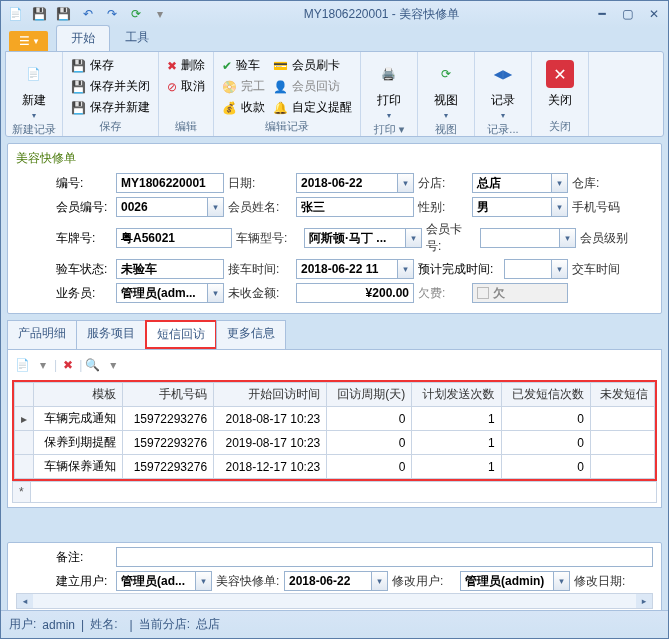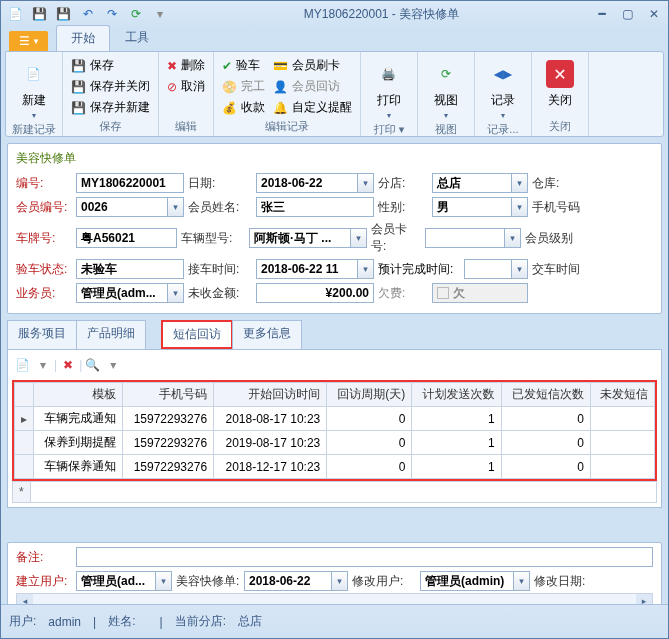--- a/index.html
+++ b/index.html
@@ -18,42 +18,42 @@
 .rgroup { border-right: 1px solid #c8d8ec; display: flex; flex-direction: column; padding: 4px 6px 0; }
 .rgroup .body { flex: 1; display: flex; align-items: flex-start; gap: 4px; }
 .rgroup .label { text-align: center; color: #5a7490; padding: 2px 0; font-size: 11px; }
 .bigbtn { display: flex; flex-direction: column; align-items: center; width: 44px; gap: 2px; padding-top: 2px; }
 .bigbtn .ico { width: 32px; height: 32px; display: flex; align-items: center; justify-content: center; }
 .smallbtn { display: flex; align-items: center; gap: 4px; padding: 1px 2px; white-space: nowrap; }
 .vstack { display: flex; flex-direction: column; gap: 2px; }
 .form-panel { background: #fff; border: 1px solid #a8c0de; margin: 6px; padding: 6px 8px; border-radius: 2px; }
 .form-title { color: #4d7c0f; margin-bottom: 6px; }
 .form-row { display: flex; align-items: center; margin-bottom: 4px; gap: 4px; }
-.lbl { width: 56px; color: #b91c1c; }
+.lbl { width: 56px; color: #000000; margin-left: 40px; }
 .lbl2 { width: 64px; color: #333; }
 .inp { height: 20px; border: 1px solid #9ab3d0; background: #fff; padding: 0 4px; display: flex; align-items: center; font-weight: bold; }
 .inp.ro { background: #f0f0f0; color: #888; }
 .combo { display: flex; }
 .combo .inp { flex: 1; }
 .combo .arr { width: 16px; border: 1px solid #9ab3d0; border-left: none; background: linear-gradient(#fefefe,#e0e8f2); display: flex; align-items: center; justify-content: center; color: #4a6a94; font-size: 9px; }
 .tabs2 { display: flex; margin: 0 6px; }
 .tabs2 .t2 { padding: 4px 10px; border: 1px solid #a8c0de; border-bottom: none; background: #eef4fb; color: #3a5a85; margin-right: -1px; }
 .tabs2 .t2.active { background: #fff; }
-.tabs2 .t2.hl { border: 2px solid #e33; margin-left: 16px; }
+.tabs2 .t2.hl { border: 2px solid #e33; }
 .gridwrap { background: #fff; border: 1px solid #a8c0de; margin: 0 6px; padding: 4px; }
 .gridtb { display: flex; gap: 2px; align-items: center; padding: 2px; }
 .gridtb .gb { width: 18px; height: 18px; display: flex; align-items: center; justify-content: center; border: 1px solid transparent; }
 .grid { border: 2px solid #e33; margin-top: 4px; }
 table { border-collapse: collapse; width: 100%; }
 th, td { border: 1px solid #c8d4e4; padding: 3px 6px; background: #fff; font-weight: normal; text-align: right; }
 th { background: #f0f4fa; color: #333; }
 td.num { text-align: right; }
 .rowhead { width: 14px; background: #f0f4fa; text-align: center; color: #555; }
 .bottom { position: absolute; left: 6px; right: 6px; }
-.statusbar { position: absolute; bottom: 0; left: 0; right: 0; height: 34px; background: linear-gradient(#d7e5f6,#cfe2f3); border-top: 1px solid #a8c0de; display: flex; align-items: center; padding: 0 8px; color: #3a5a85; gap: 12px; }
+.statusbar { position: absolute; bottom: 0; left: 0; right: 0; height: 28px; background: linear-gradient(#d7e5f6,#cfe2f3); border-top: 1px solid #a8c0de; display: flex; align-items: center; padding: 0 8px; color: #3a5a85; gap: 6px; }
 .scroll { height: 16px; background: #eef4fb; border: 1px solid #c8d4e4; margin: 2px 0; position: relative; }
 .scroll .lbtn, .scroll .rbtn { position: absolute; width: 16px; top: 0; bottom: 0; background: #dce8f6; display: flex; align-items: center; justify-content: center; font-size: 9px; color: #4a6a94; }
 .scroll .lbtn { left: 0; } .scroll .rbtn { right: 0; }
 .green { color: #2a9d3f; }
 .red { color: #d9333f; }
 .orange { color: #e08e0b; }
 .blue { color: #2a6ac0; }
 .gray { color: #888; }
 </style>
 </head>
@@ -238,21 +238,21 @@
     <div class="lbl2" style="width:50px">性别:</div>
     <div class="combo" style="width:96px">
         <div class="inp">男</div>
         <div class="arr">▾</div>
       </div>
     <div class="lbl2" style="width:50px">手机号码</div>
   </div>
 
   <div class="form-row">
     <div class="lbl">车牌号:</div>
-    <div class="inp" style="width:101px">粤A56021</div>
+    <div class="inp" style="width:116px">粤A56021</div>
     <div class="lbl2">车辆型号:</div>
     <div class="combo" style="width:118px">
         <div class="inp">阿斯顿·马丁 ...</div>
         <div class="arr">▾</div>
       </div>
     <div class="lbl2" style="width:50px">会员卡号:</div>
     <div class="combo" style="width:96px">
         <div class="inp"></div>
         <div class="arr">▾</div>
       </div>
@@ -285,22 +285,22 @@
     <div class="inp" style="width:118px;text-align:right;justify-content:flex-end">¥200.00</div>
     <div class="lbl2 gray" style="width:50px">欠费:</div>
     <div class="inp ro" style="width:96px">
         <span style="border:1px solid #bbb;width:12px;height:12px;margin-right:4px;display:inline-block"></span>
         <span>欠</span>
       </div>
   </div>
 </div>
 
 <div class="tabs2">
+  <div class="t2">产品明细</div>
   <div class="t2">服务项目</div>
-  <div class="t2">产品明细</div>
   <div class="t2 active hl">短信回访</div>
   <div class="t2">更多信息</div>
 </div>
 
 <div class="gridwrap">
   <div class="gridtb">
     <div class="gb">📄</div>
     <div class="gb gray">▾</div>
     <div style="color:#c8d4e4">|</div>
     <div class="gb red">✖</div>

